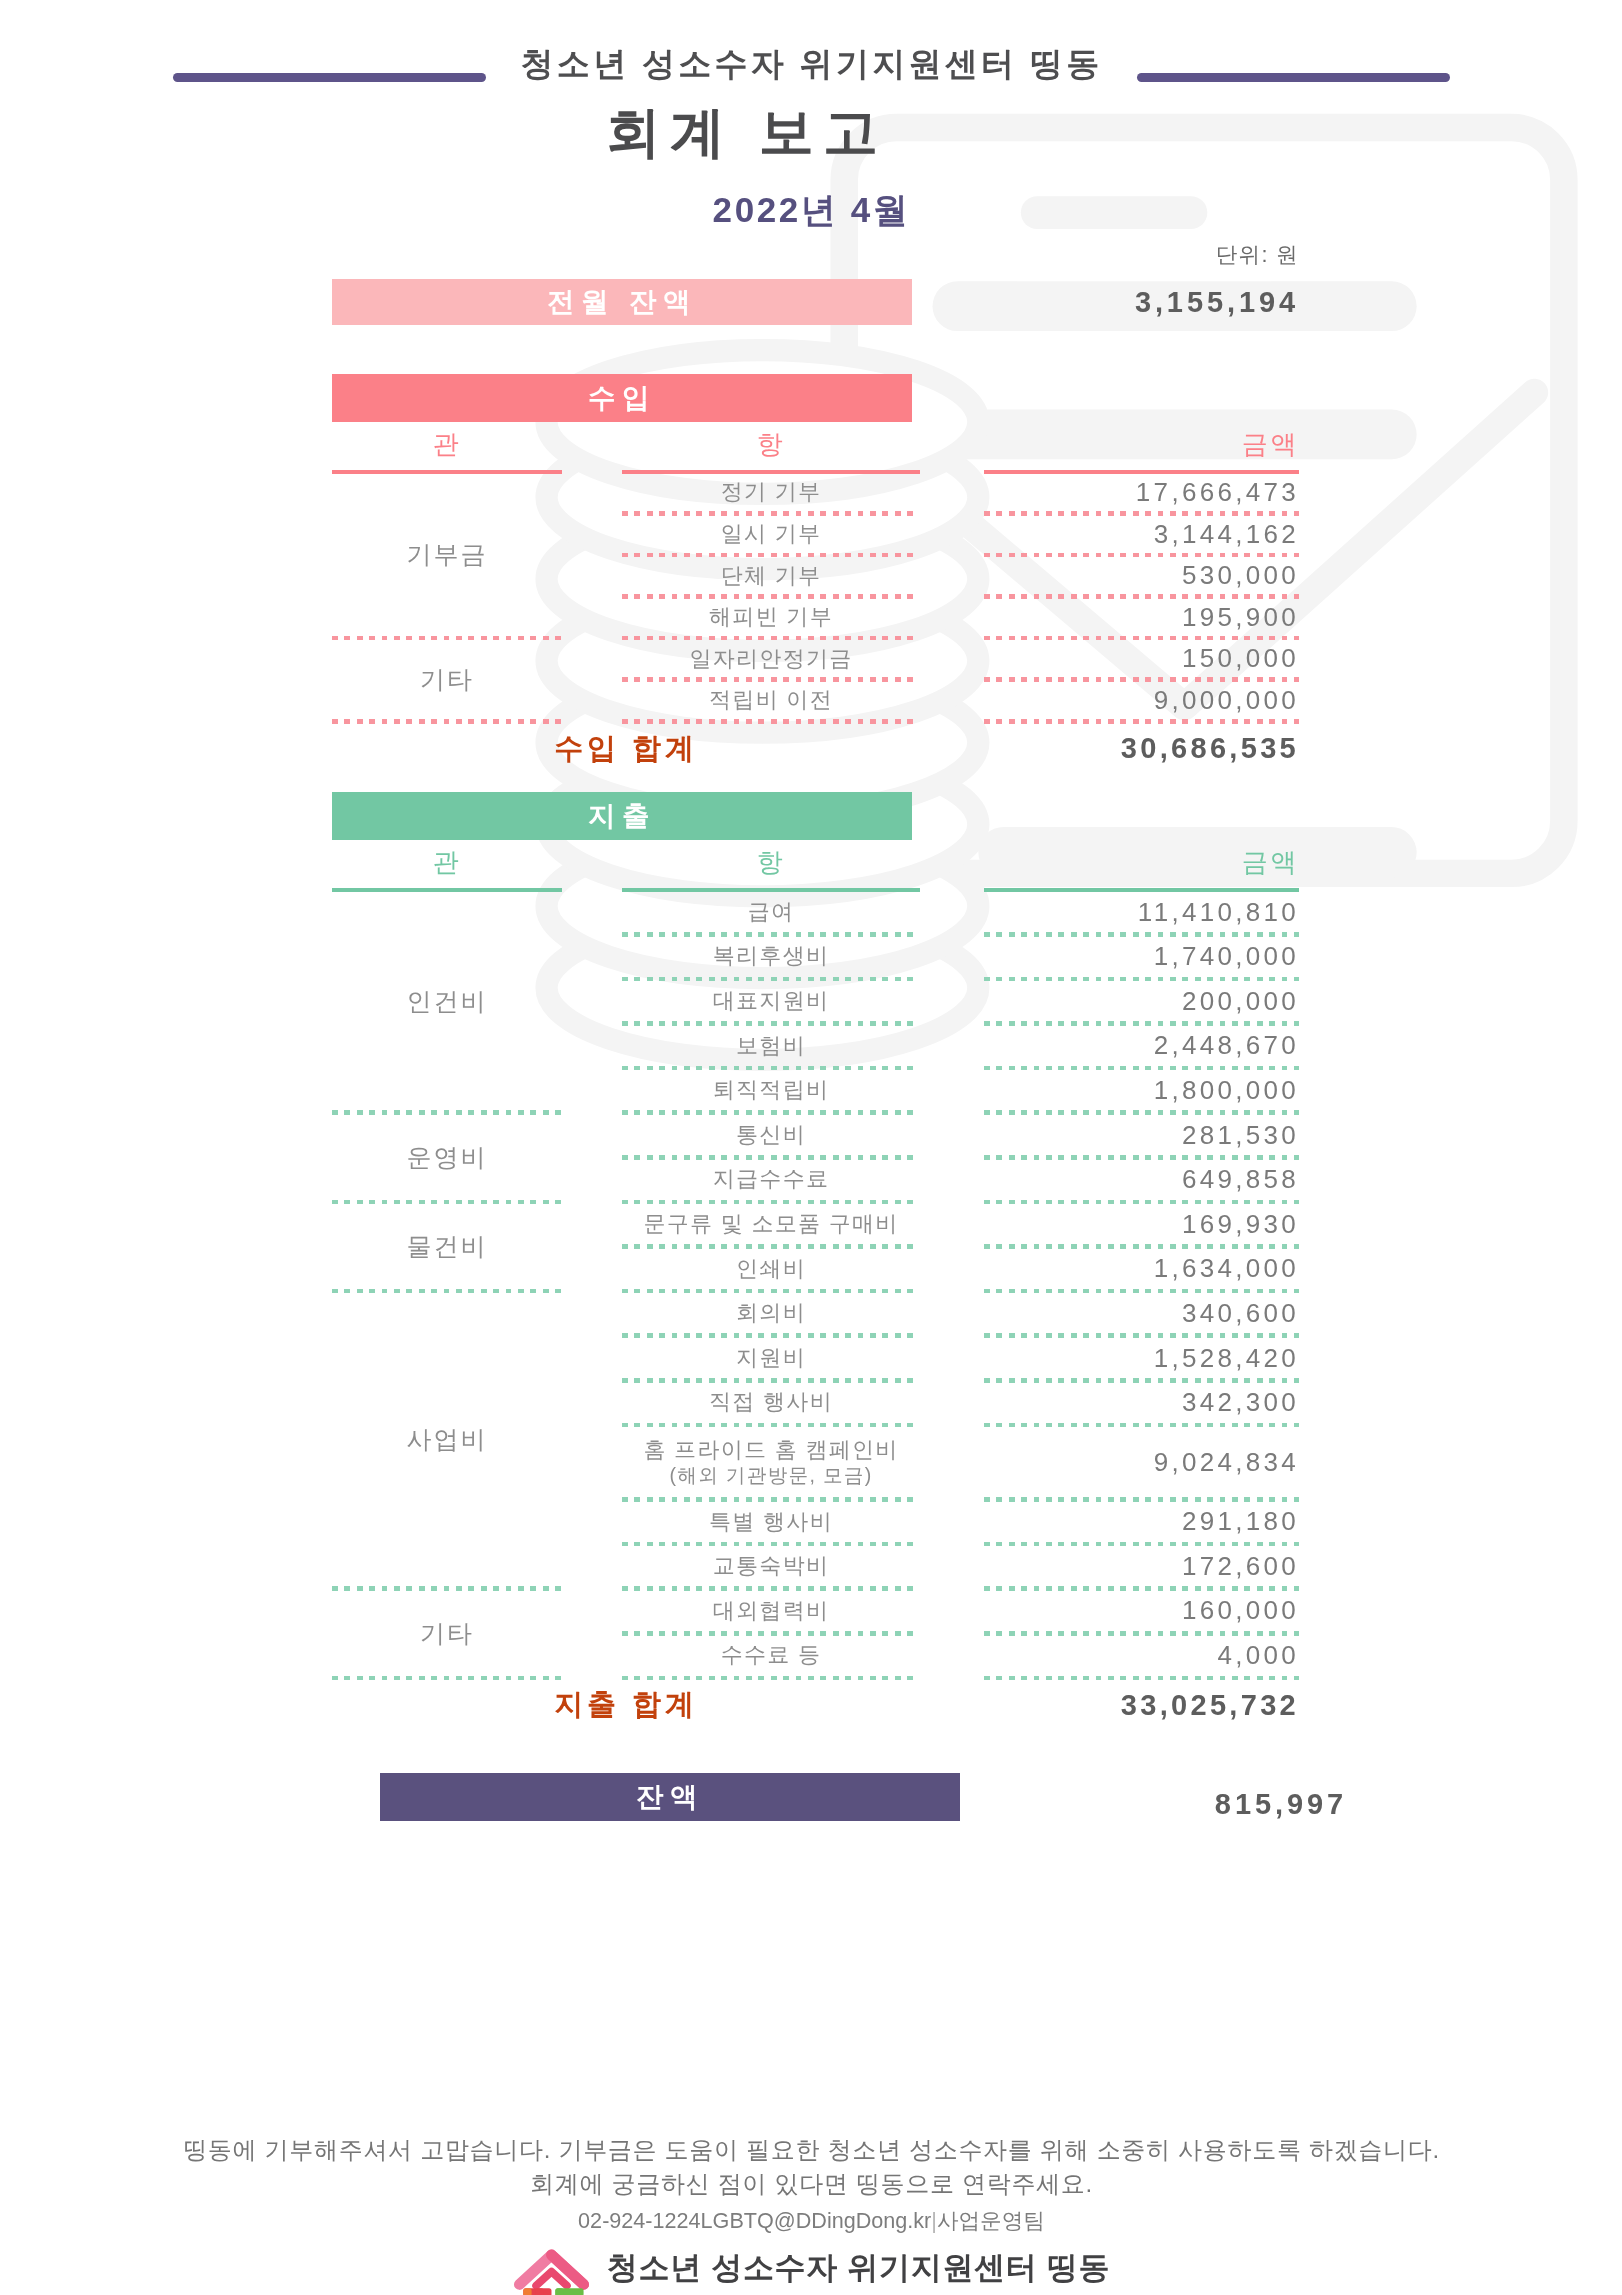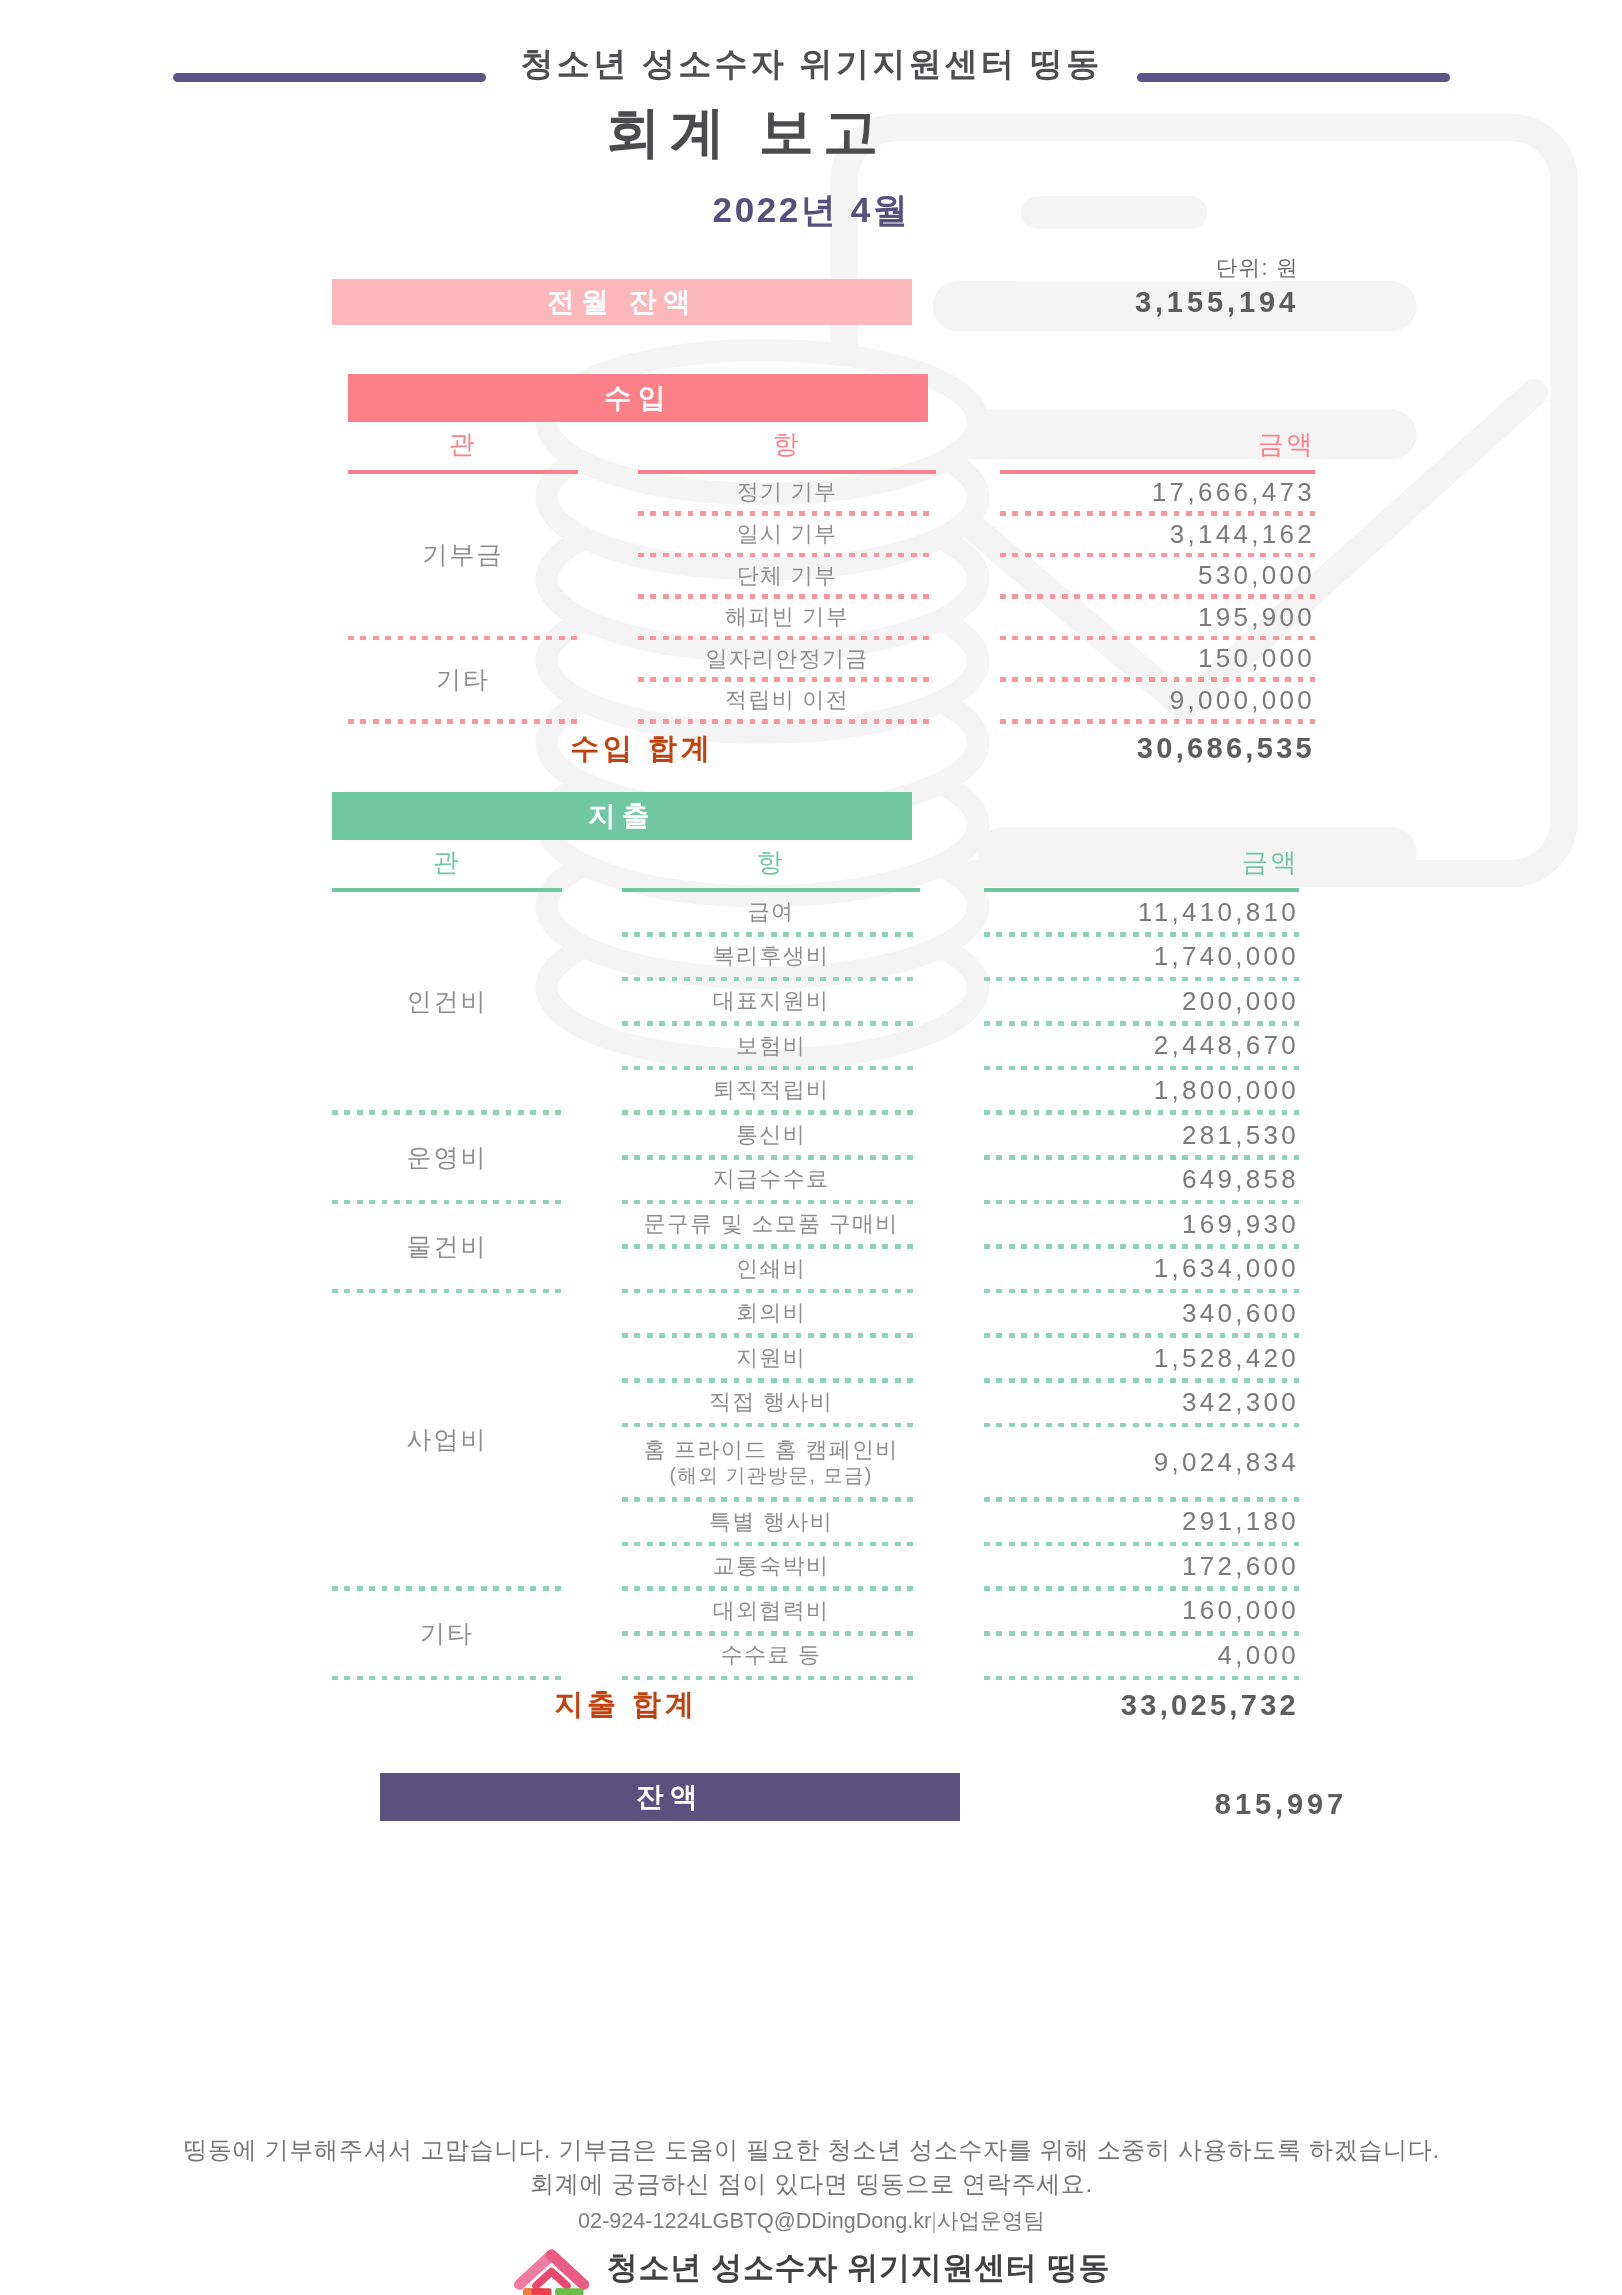--- a/index.html
+++ b/index.html
@@ -10,32 +10,32 @@
 
   
   .org{position:absolute;top:42px;left:0;width:1623px;text-align:center;font-size:33px;
        color:#4e4e50;letter-spacing:3.3px;font-weight:600;}
   .deco{position:absolute;top:73px;width:313px;height:9.2px;border-radius:4.6px;background:#5e548a;}
   .deco.l{left:173px}.deco.r{left:1137px}
   .title{position:absolute;top:96px;left:0;width:1493px;text-align:center;font-size:55px;
          font-weight:bold;color:#4b4b4d;letter-spacing:9.2px;}
   .period{position:absolute;top:187px;left:0;width:1623px;text-align:center;font-size:35px;
           color:#56507f;letter-spacing:2.6px;font-weight:600;}
-  .unit{position:absolute;top:253px;left:332px;width:967px;text-align:right;font-size:21.6px;
+  .unit{position:absolute;top:240px;left:332px;width:967px;text-align:right;font-size:21.6px;
         color:#6a6a6a;letter-spacing:1.3px;}
 
   
   .bar{width:580px;height:48px;display:flex;align-items:center;justify-content:center;
        color:#fff;font-size:27.5px;font-weight:bold;letter-spacing:6.5px;box-sizing:border-box;}
   .big-amt{flex:1;text-align:right;font-size:29px;font-weight:bold;color:#5d5d5d;letter-spacing:3.9px;}
 
   .prev{position:absolute;left:332px;top:279px;width:967px;display:flex;align-items:center;}
   .prev .bar{background:#fbb7ba;height:46px;}
 
-  .income{position:absolute;left:348px;top:374px;width:967px;}
+  .income{position:absolute;left:332px;top:374px;width:967px;}
   .expense{position:absolute;left:332px;top:792px;width:967px;}
   .balance{position:absolute;left:332px;top:1773px;width:967px;display:flex;align-items:flex-end;padding-left:48px;}
   .income .bar{background:#fb8088;}
   .expense .bar{background:#72c7a3;}
   .balance .bar{background:#5a517e;}
 
   .cols{display:flex;margin-top:5.2px;}
   .cols .h{box-sizing:content-box;padding-bottom:7.9px;border-bottom:4.6px solid;font-size:26px;
            letter-spacing:2.6px;text-align:center;}
   .cols .hg{width:230px;}

